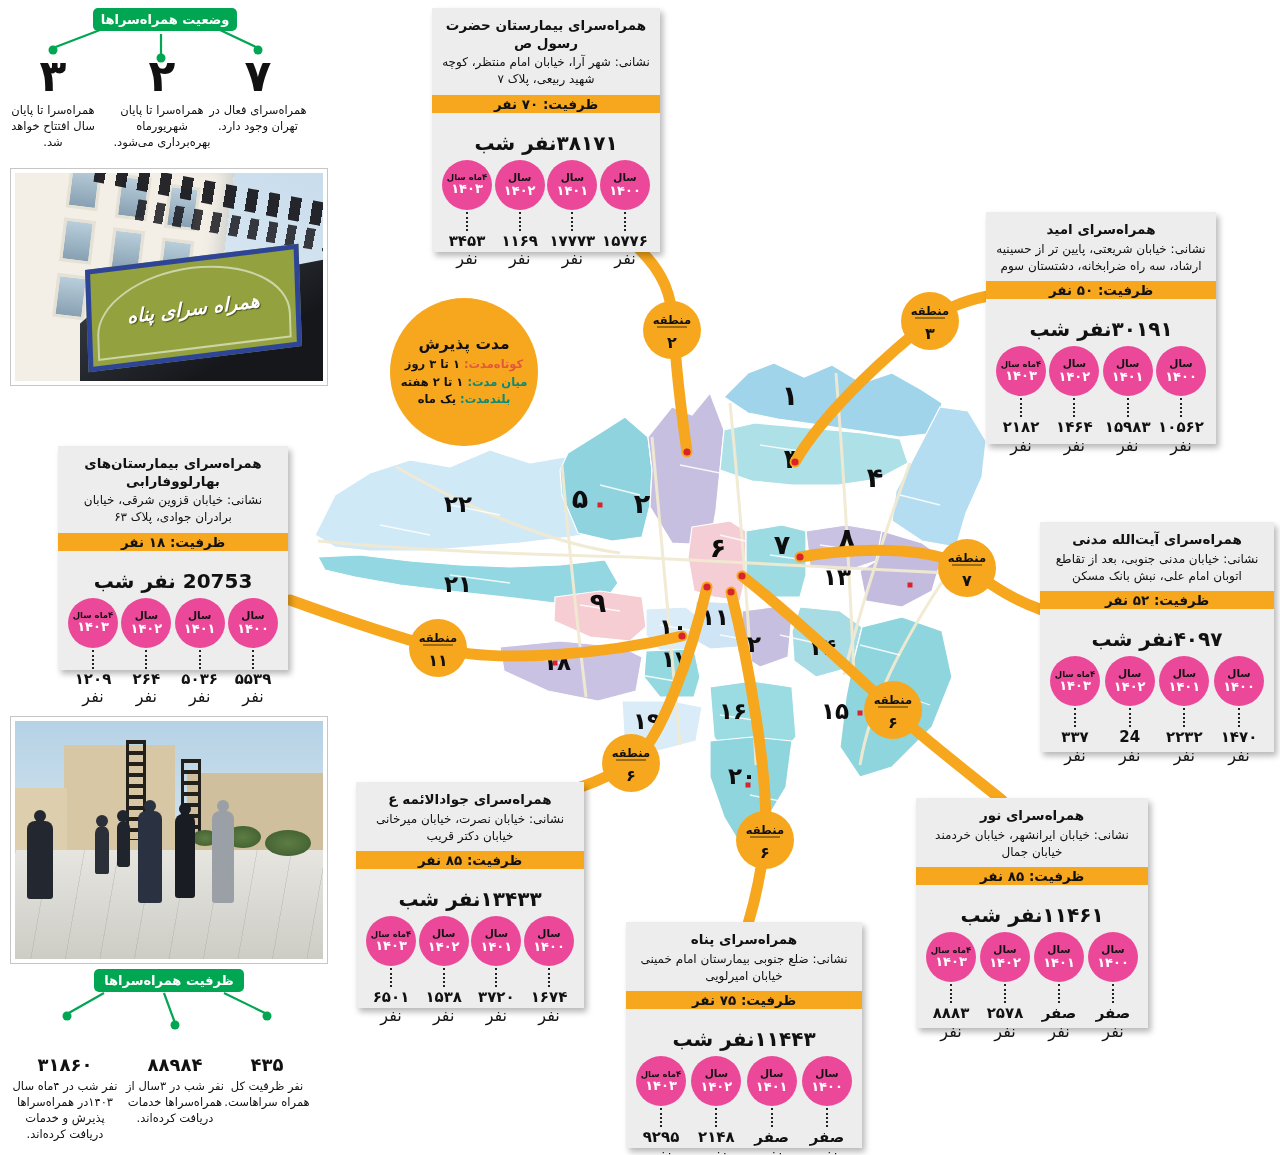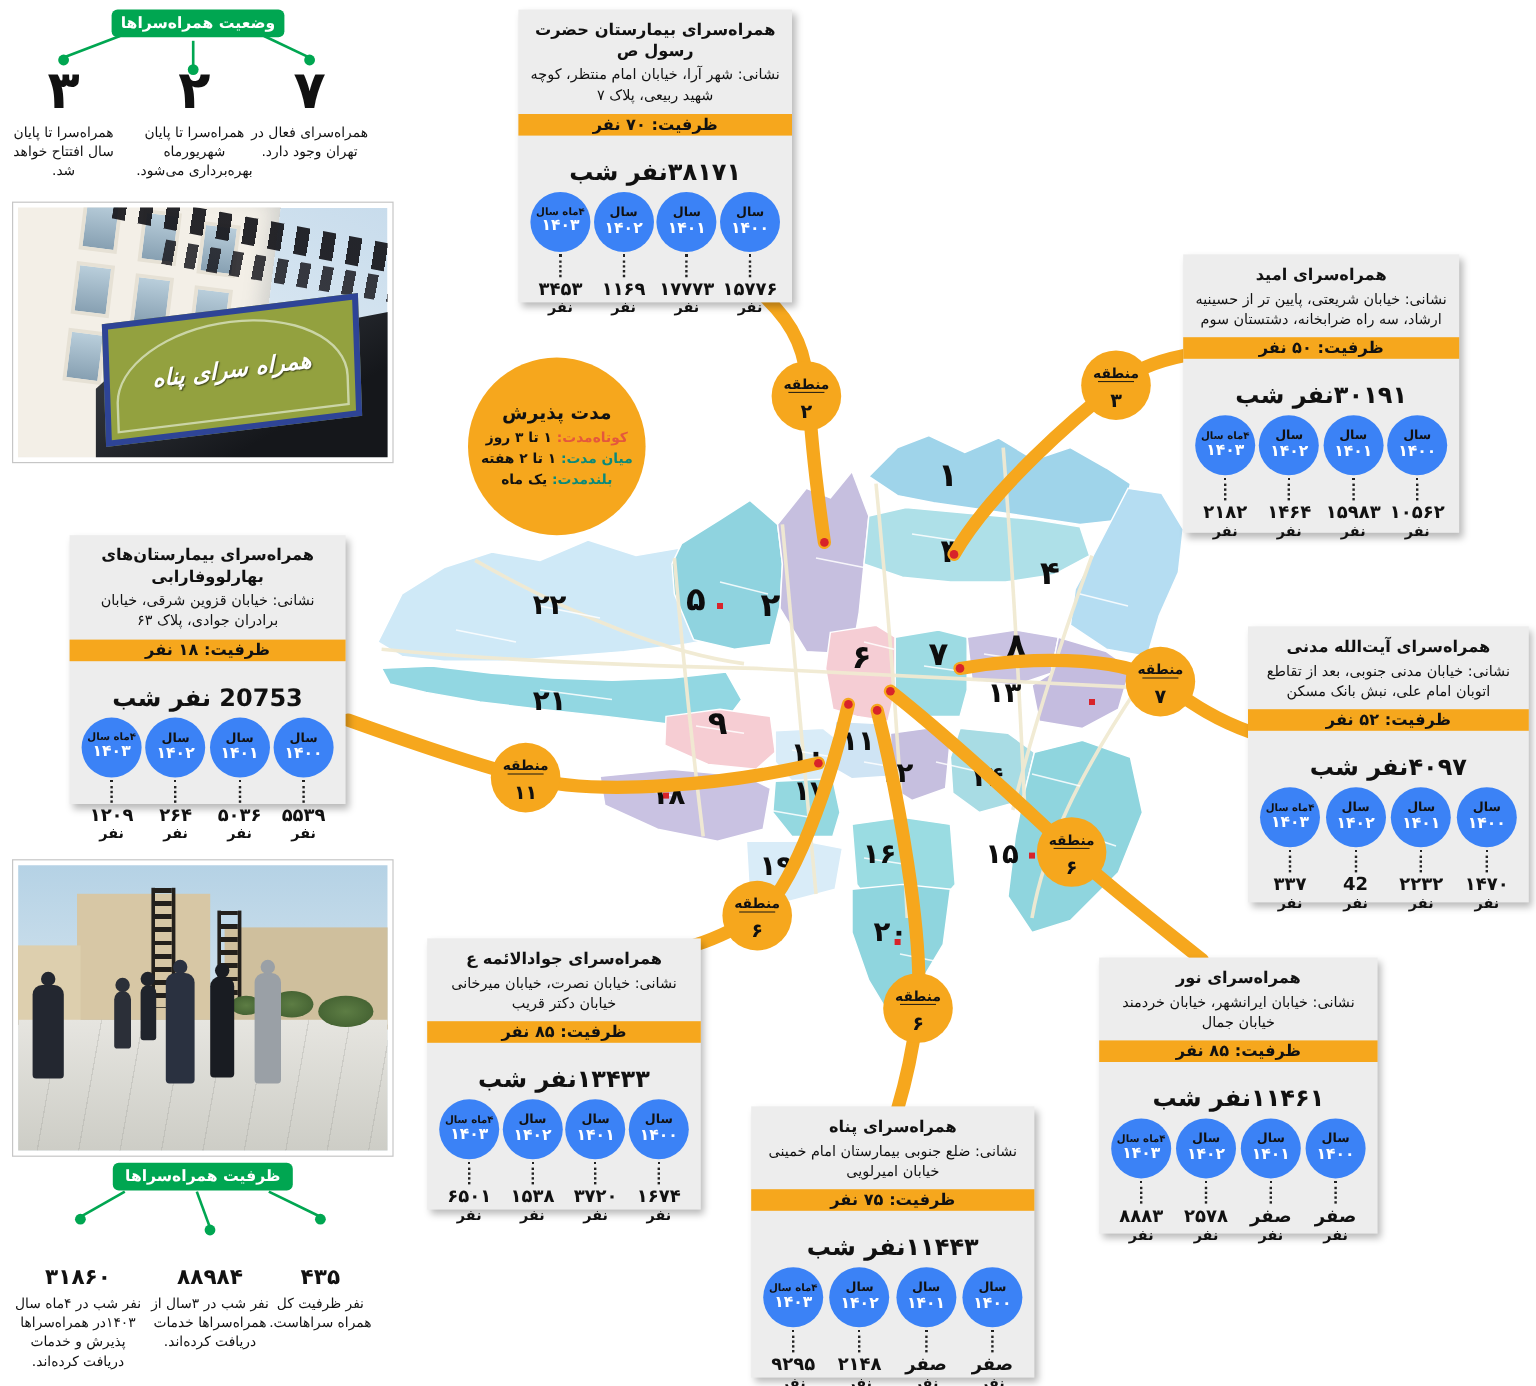--- a/index.html
+++ b/index.html
@@ -60,28 +60,28 @@
 
   
   .card{position:absolute;background:#ededed;box-shadow:3px 4px 6px rgba(0,0,0,.28);
         text-align:center;padding:9px 8px 6px;z-index:6;box-sizing:border-box;color:#111;}
   .c-title{font-weight:bold;font-size:13.5px;line-height:1.3;}
   .c-addr{font-size:12px;line-height:1.45;margin-top:2px;font-weight:500;}
   .c-cap{background:#F6A71D;font-weight:bold;font-size:13.5px;padding:1px 0;margin:6px -8px 4px;}
   .c-total{font-weight:bold;font-size:20px;margin:18px 0 5px;}
   .c-years{display:flex;justify-content:space-between;padding:0 1px;}
   .yc{width:52px;text-align:center;}
-  .y-circle{width:50px;height:50px;border-radius:50%;background:#3b82f6;margin:0 auto;
+  .y-circle{width:50px;height:50px;border-radius:50%;background:#ec4899;margin:0 auto;
             display:flex;flex-direction:column;align-items:center;justify-content:center;}
   .y-p{font-size:10.5px;font-weight:bold;color:#111;line-height:1.1;}
   .y-p.small{font-size:8.5px;}
   .y-y{font-size:13px;font-weight:bold;color:#fff;line-height:1.1;}
   .y-dots{width:0;height:19px;border-left:2px dotted #222;margin:2px auto;}
   .y-v{font-size:15px;font-weight:bold;line-height:1.1;white-space:nowrap;}
-  .y-u{font-size:12px;font-weight:bold;}
+  .y-u{font-size:16px;font-weight:normal;}
 
   
   .adm{position:absolute;left:390px;top:298px;width:148px;height:148px;border-radius:50%;
        background:#F6A71D;z-index:4;display:flex;flex-direction:column;align-items:center;
        justify-content:center;text-align:center;color:#111;}
   .adm-title{font-weight:bold;font-size:15.5px;margin-bottom:3px;}
   .adm-row{font-size:11.5px;font-weight:bold;line-height:1.55;white-space:nowrap;}
   .lab-red{color:#E4573D;} .lab-teal{color:#0A8A7B;}
 
   
@@ -458,21 +458,21 @@
           <div class="y-dots"></div>
           <div class="y-v">۲۲۳۲</div>
           <div class="y-u">نفر</div>
         </div>
         <div class="yc">
           <div class="y-circle">
             <div class="y-p">سال</div>
             <div class="y-y">۱۴۰۲</div>
           </div>
           <div class="y-dots"></div>
-          <div class="y-v">42</div>
+          <div class="y-v">24</div>
           <div class="y-u">نفر</div>
         </div>
         <div class="yc">
           <div class="y-circle">
             <div class="y-p small">۴ماه سال</div>
             <div class="y-y">۱۴۰۳</div>
           </div>
           <div class="y-dots"></div>
           <div class="y-v">۳۳۷</div>
           <div class="y-u">نفر</div>

